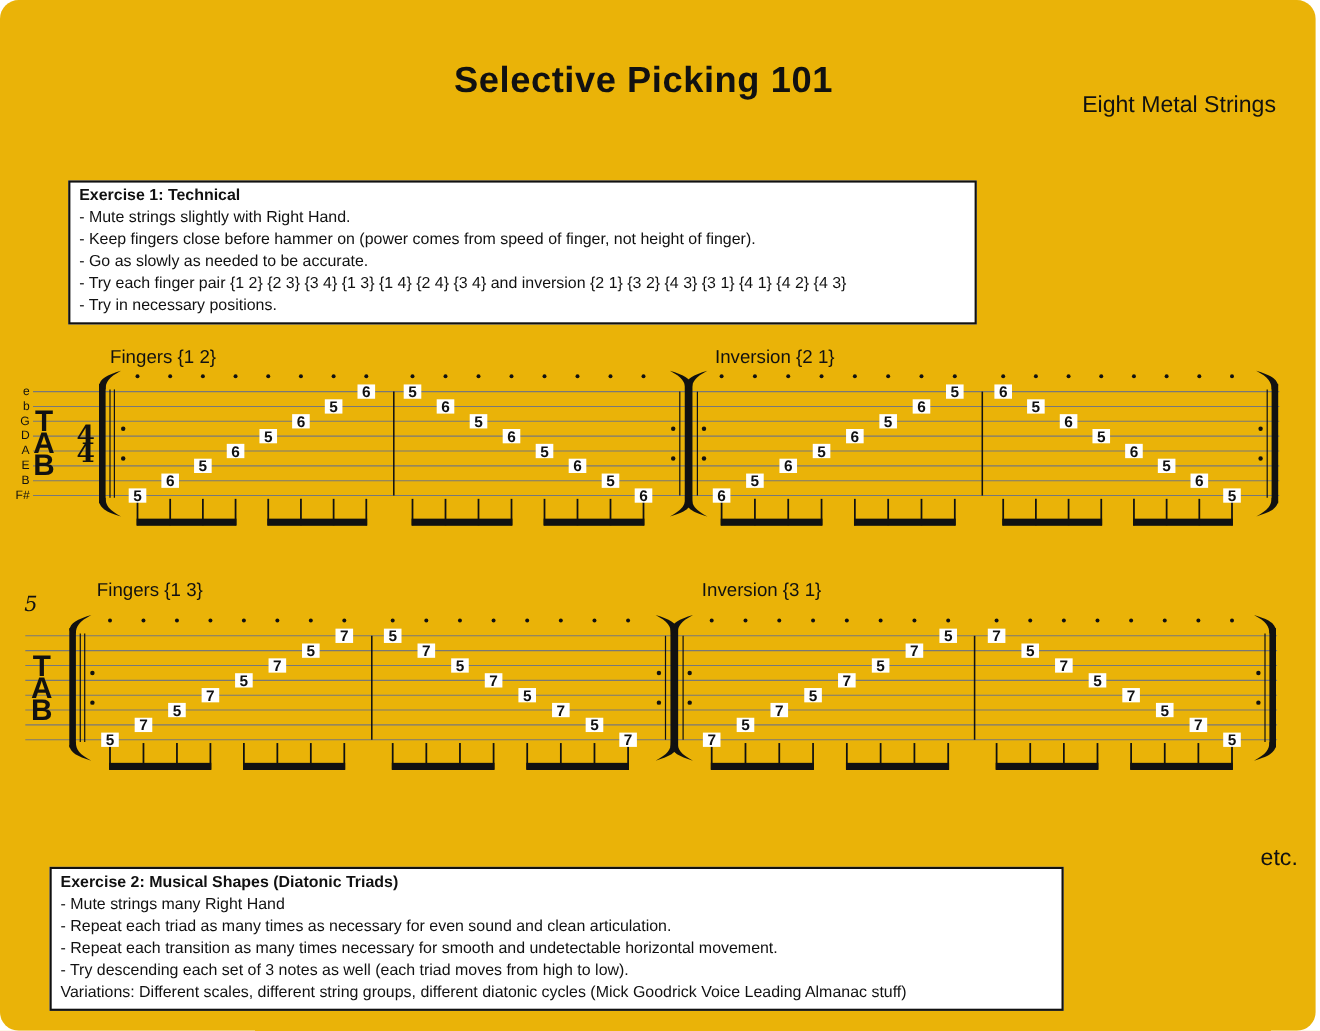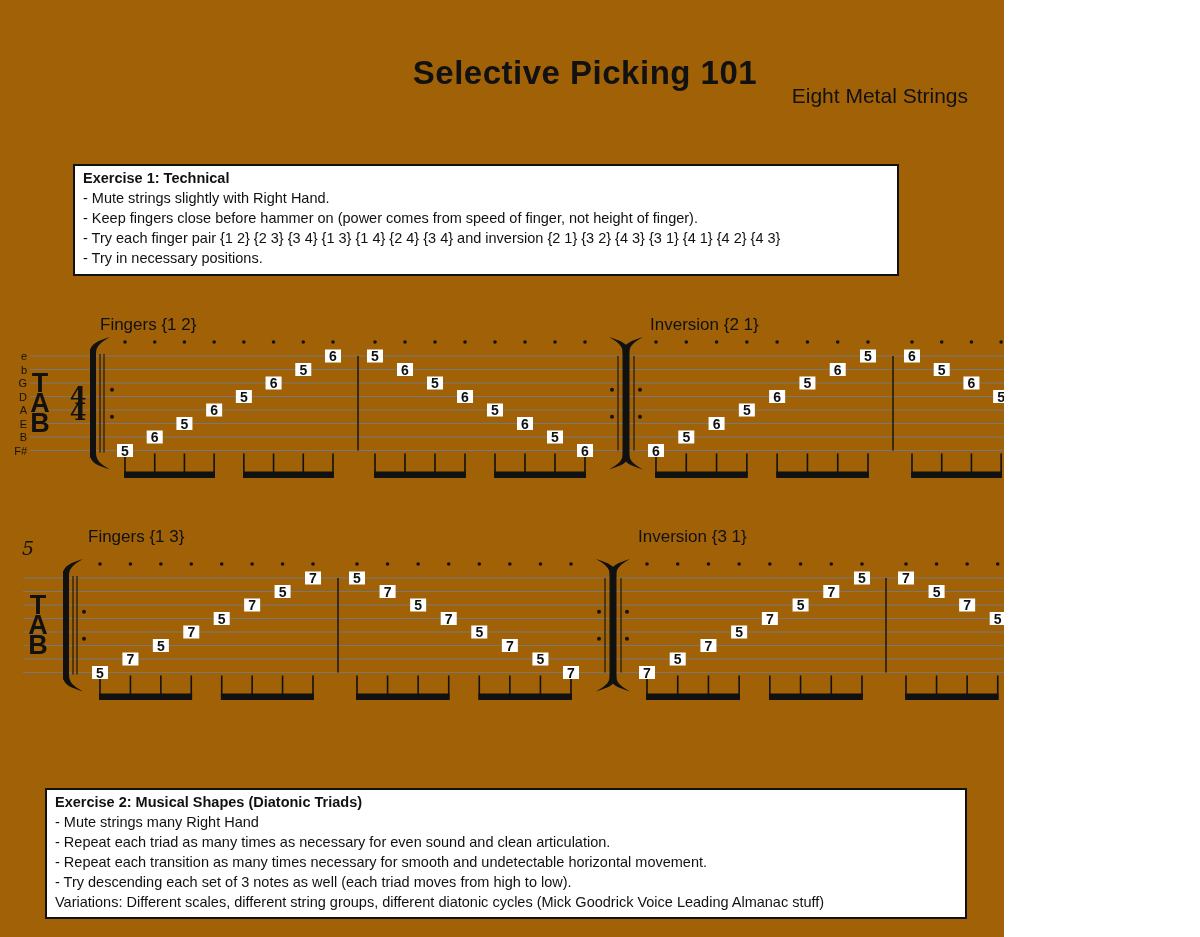--- a/index.html
+++ b/index.html
@@ -1,24 +1,24 @@
 <!DOCTYPE html>
 <html><head>
 <meta charset="utf-8">
 <style>
   html,body{margin:0;padding:0;background:#fff;}
-  .page{position:relative;width:1004px;height:937px;background:#a16207;color:#111;
-        font-family:"Liberation Sans",sans-serif;overflow:hidden;}
+  .page{position:relative;width:1196px;height:937px;background:#eab308;color:#111;
+        font-family:"Liberation Sans",sans-serif;overflow:hidden;border-radius:17px;}
   .header{position:absolute;left:0;top:54px;width:1170px;text-align:center;}
   .title{font-size:33px;font-weight:bold;margin:0;letter-spacing:0.5px;}
   .subtitle{font-size:19px;margin-top:8px;}
   .credit{position:absolute;top:84px;right:36px;font-size:21px;}
   .exercise-box{position:absolute;border:2px solid #111;background:#fff;
         padding:3px 8px 5px 8px;font-size:14.5px;line-height:19.9px;}
-  #box1{left:73px;top:164px;width:806px;}
+  #box1{left:62px;top:164px;width:806px;}
   #box2{left:45px;top:788px;width:902px;}
   .box-title{font-weight:bold;}
   .box-line{white-space:nowrap;}
   .etc{position:absolute;left:1146px;top:738px;font-size:21px;margin-top:30px;}
   .italic{}
   #tab-svg{position:absolute;left:0;top:0;}
 </style>
 </head>
 <body>
 
@@ -27,20 +27,21 @@
   <div class="header">
     <h1 class="title">Selective Picking 101</h1>
   </div>
   <div class="credit">Eight Metal Strings</div>
 
   <div class="exercise-box" id="box1">
     <div class="box-title">Exercise 1: Technical</div>
     <div>
         <div class="box-line">- Mute strings slightly with Right Hand.</div>
         <div class="box-line">- Keep fingers close before hammer on (power comes from speed of finger, not height of finger).</div>
+        <div class="box-line">- Go as slowly as needed to be accurate.</div>
         <div class="box-line">- Try each finger pair {1 2} {2 3} {3 4} {1 3} {1 4} {2 4} {3 4} and inversion {2 1} {3 2} {4 3} {3 1} {4 1} {4 2} {4 3}</div>
         <div class="box-line">- Try in necessary positions.</div>
       </div>
   </div>
 
   <svg id="tab-svg" width="1200" height="937" viewBox="0 0 1200 937">
       <g>
         <g>
           <line x1="30" y1="356" x2="1163" y2="356" stroke="#787878" stroke-width="1"></line>
           <line x1="30" y1="369.5" x2="1163" y2="369.5" stroke="#787878" stroke-width="1"></line>

